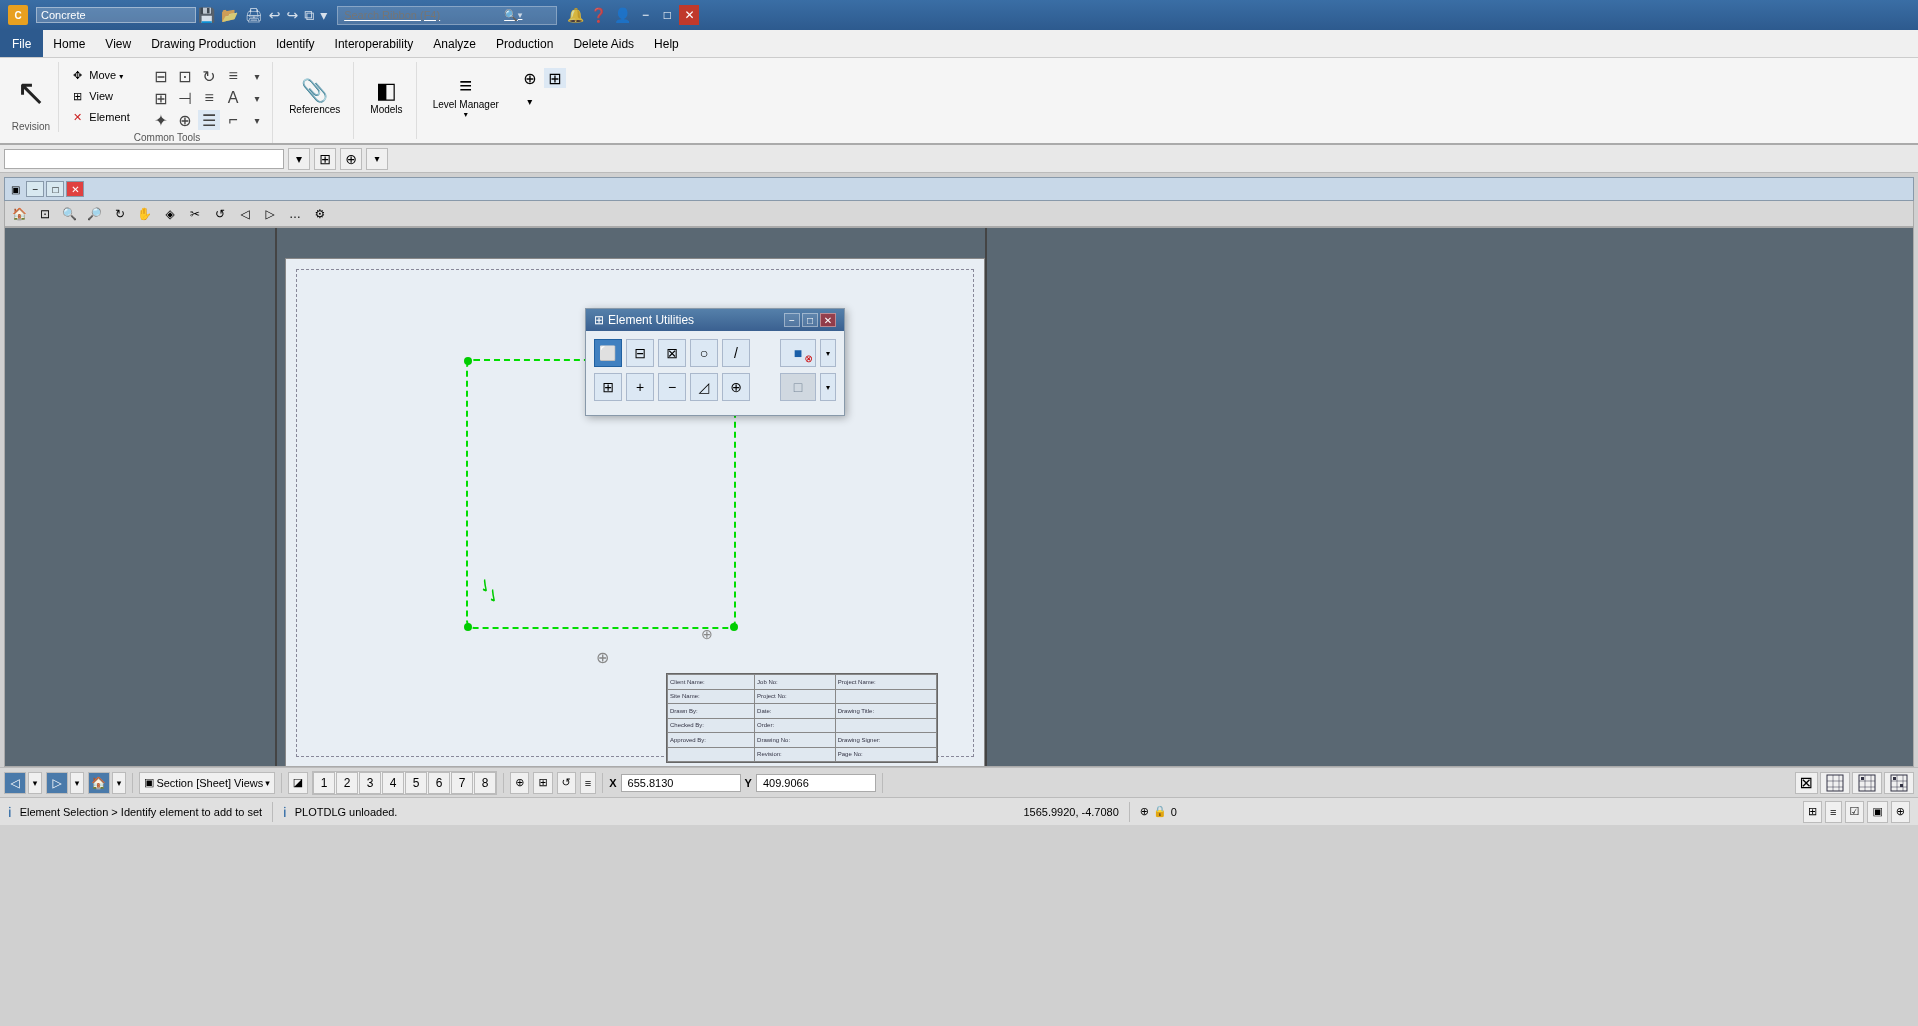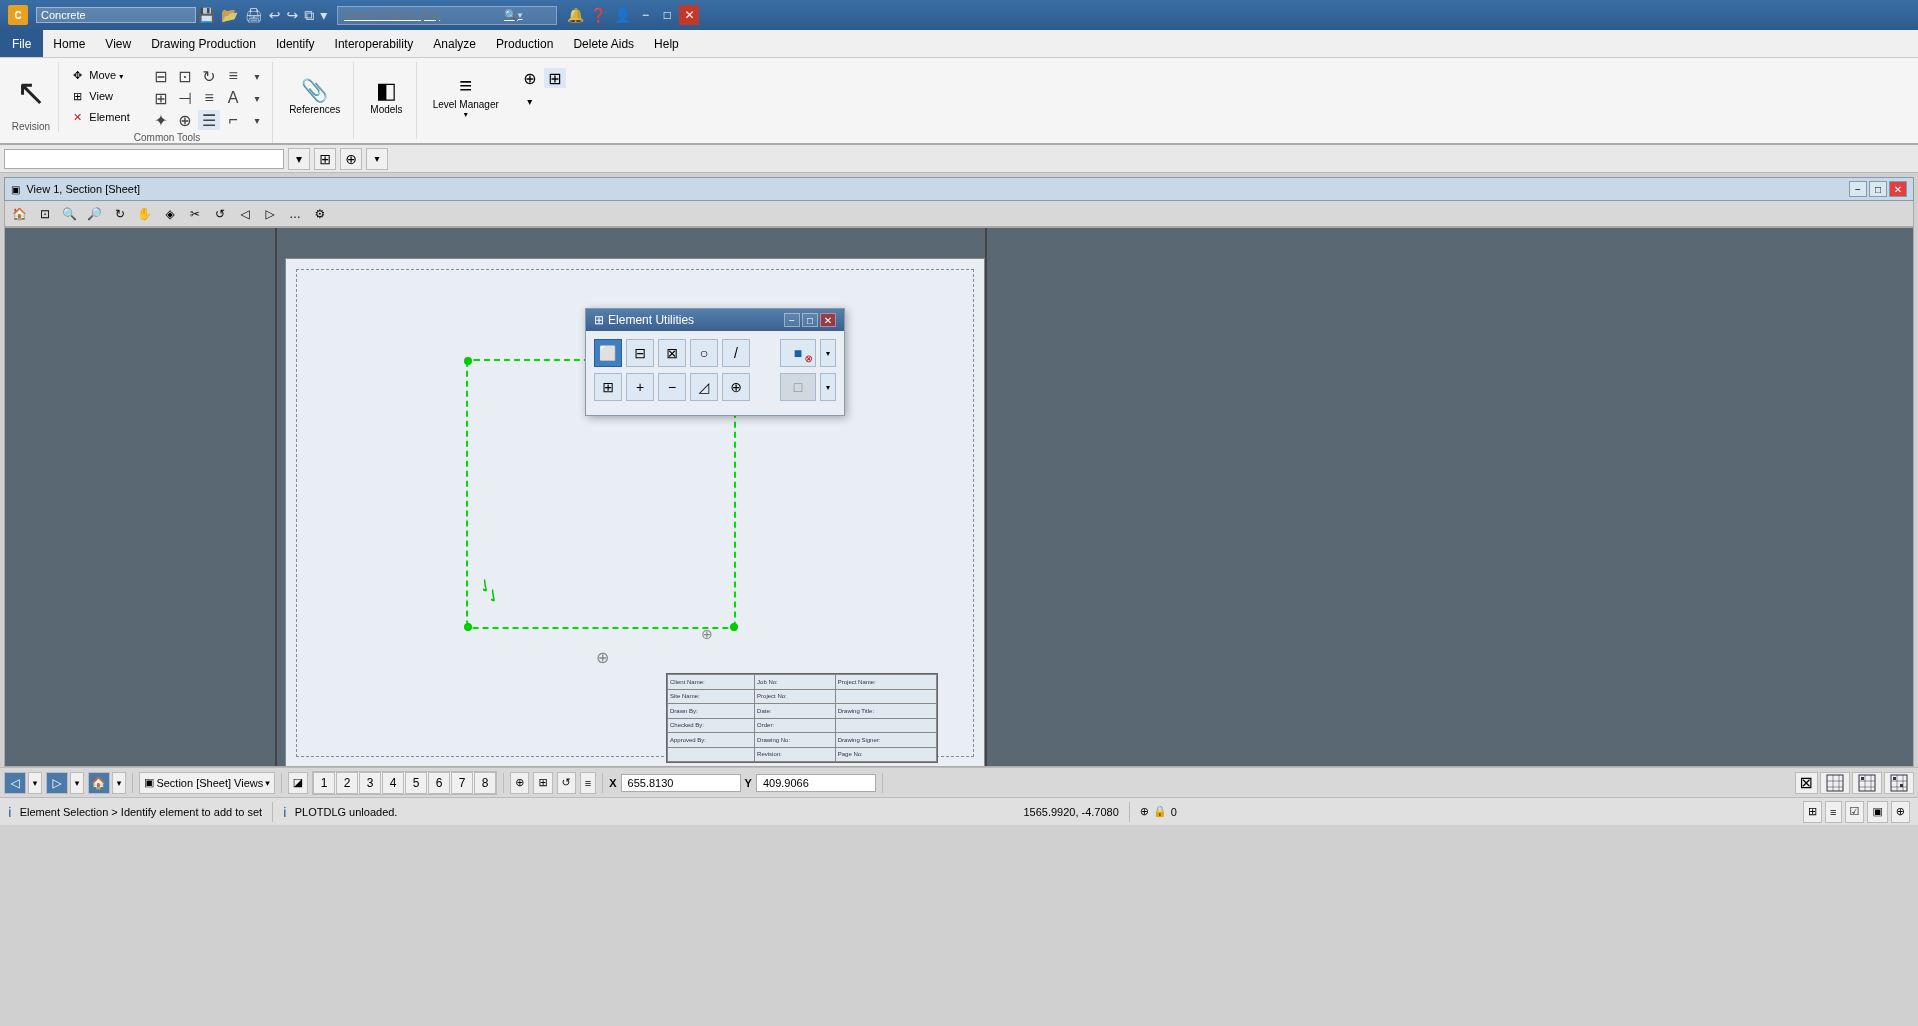--- a/index.html
+++ b/index.html
@@ -444,21 +444,20 @@
 <div id="toolbar2">
   <input type="text" placeholder="" style="">
   <button class="tb2-btn">▾</button>
   <button class="tb2-btn" style="font-size:14px;">⊞</button>
   <button class="tb2-btn" style="font-size:14px;">⊕</button>
   <button class="tb2-btn" style="font-size:10px;">▾</button>
 </div>
 
 <div id="view-titlebar">
   <span class="view-icon">▣</span>
-  <span class="view-title">View 1, Section [Sheet]</span>
   <div class="view-btns">
     <div class="vb">−</div>
     <div class="vb">□</div>
     <div class="vb vb-close">✕</div>
   </div>
 </div>
 
 <div id="view-toolbar">
   <button class="vtb-btn">🏠</button>
   <button class="vtb-btn">⊡</button>

